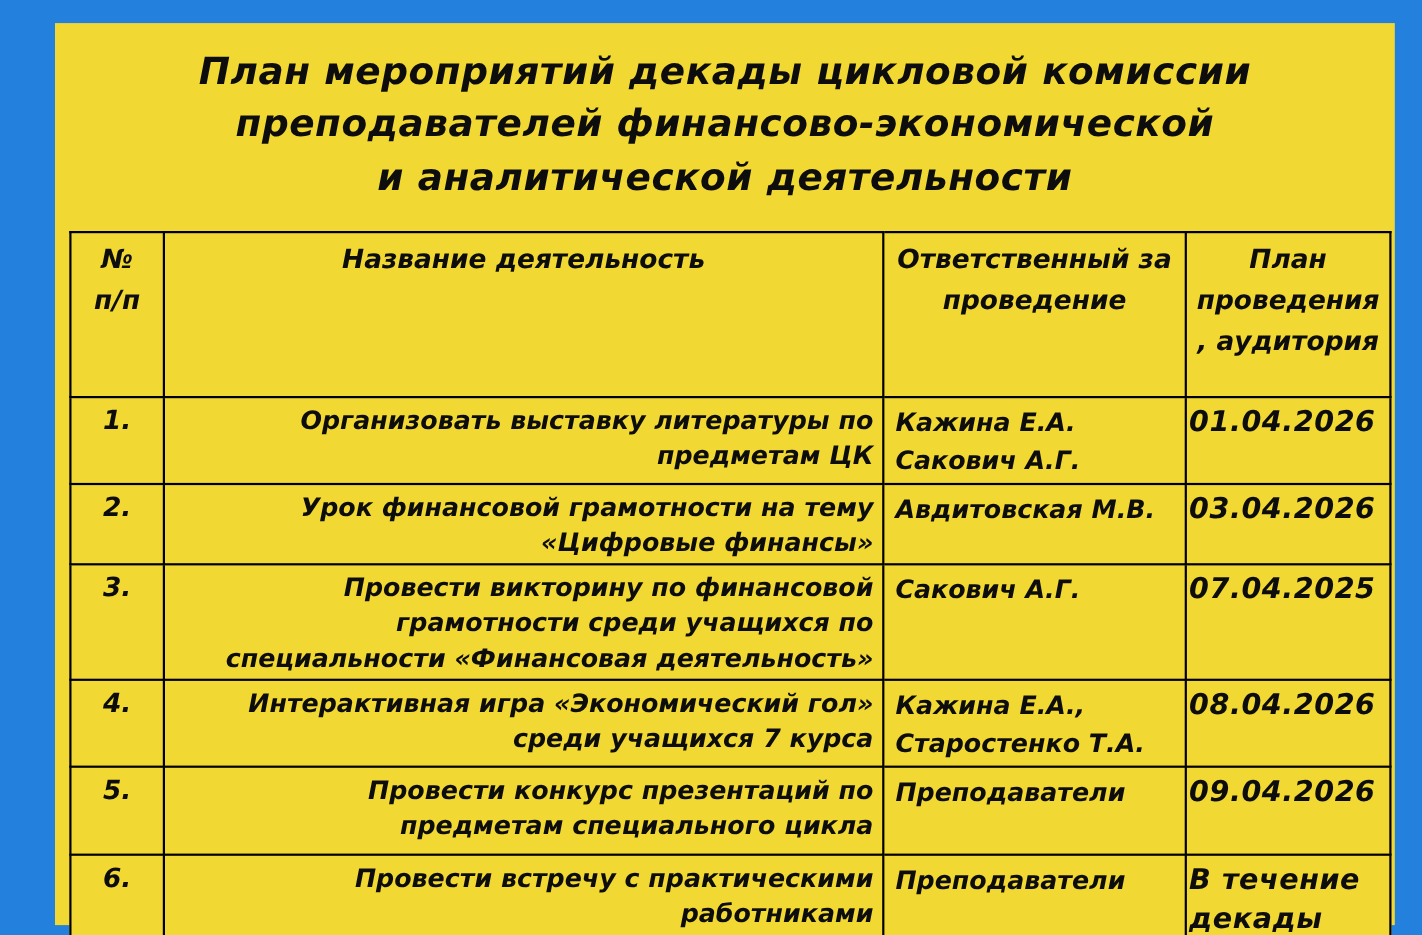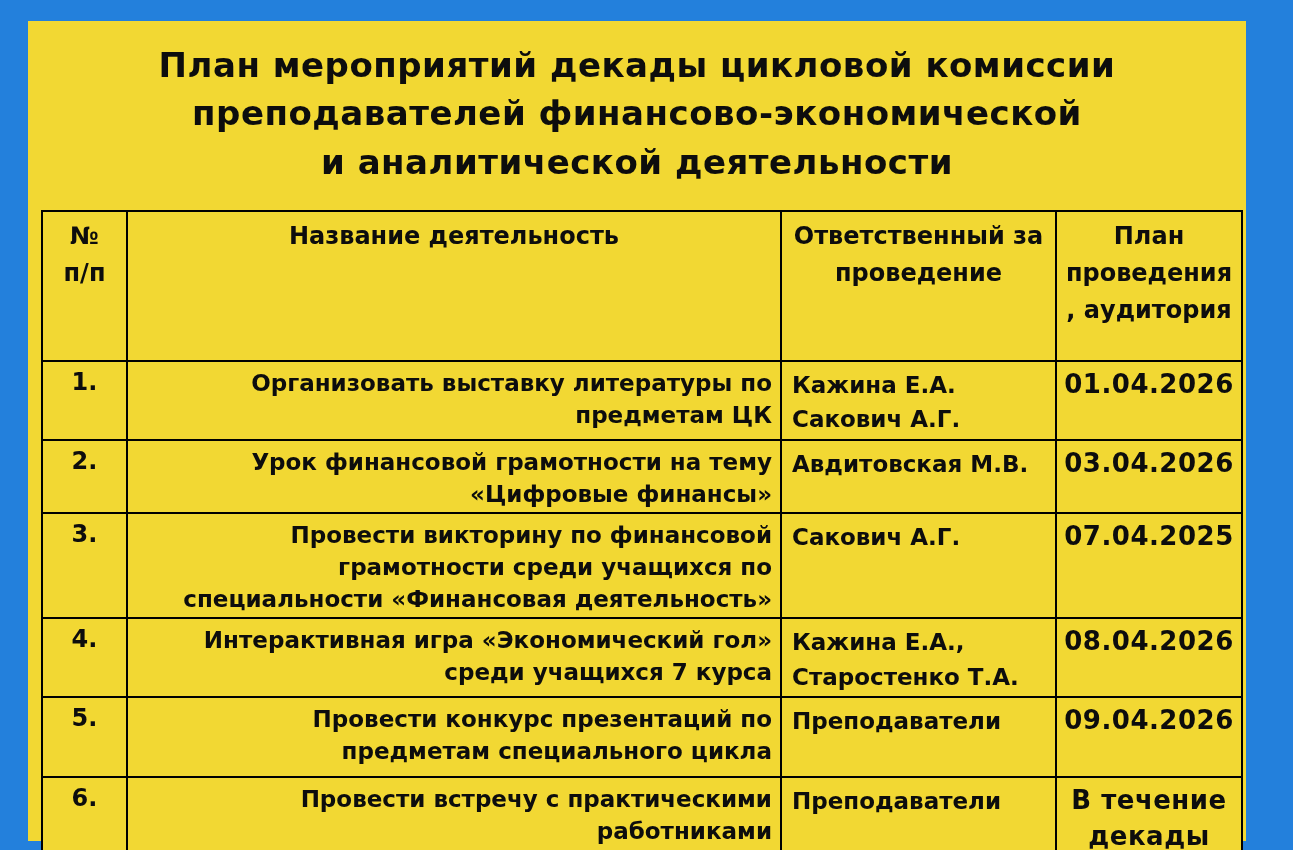--- a/index.html
+++ b/index.html
@@ -39,23 +39,24 @@
   .bg-bottom-purple { background: linear-gradient(100deg, #5a35a8 0%, #45309a 45%, #332879 100%);
                       clip-path: polygon(545 850, 520 812, 1050 792, 1050 850); }
   .bg-bottom-orange { background: #f6871f; clip-path: polygon(1032 850, 1105 786, 1262 786, 1262 850); }
   .bg-red-tri       { background: #d63a1c; clip-path: polygon(1253 302, 1293 358, 1293 378, 1253 448); }
   .bg-teal-tri      { background: #2bc9a8; clip-path: polygon(1293 512, 1244 636, 1293 706); }
   .bg-blue-corner   { background: #2380dc; clip-path: polygon(1293 678, 1138 850, 1293 850); }
 
   
   .panel {
     position: absolute;
-    left: 28px; top: 21px;
+    left: 50px; top: 21px;
     width: 1218px; height: 820px;
     background: #f2d833;
+    font-style: italic;
   }
   .title {
     padding: 20px 30px 0 30px;
     text-align: center;
     font-weight: bold;
     font-size: 34px;
     line-height: 1.42;
     letter-spacing: 0.5px;
     color: #0d0d0d;
     white-space: pre-line;
@@ -99,21 +100,21 @@
     font-size: 23px;
     line-height: 1.5;
     padding: 6px 4px 2px 10px;
     text-align: left;
     margin-top: 36px;
   }
   td.date {
     font-size: 26px;
     line-height: 1.35;
     padding: 5px 2px 2px 2px;
-    text-align: center;
+    text-align: left;
     letter-spacing: 0.5px;
   }
 </style>
 </head>
 <body>
 
 <div class="stage">
 
   <div class="shape bg-orange-main"></div>
   <div class="shape bg-lime-tri"></div>

